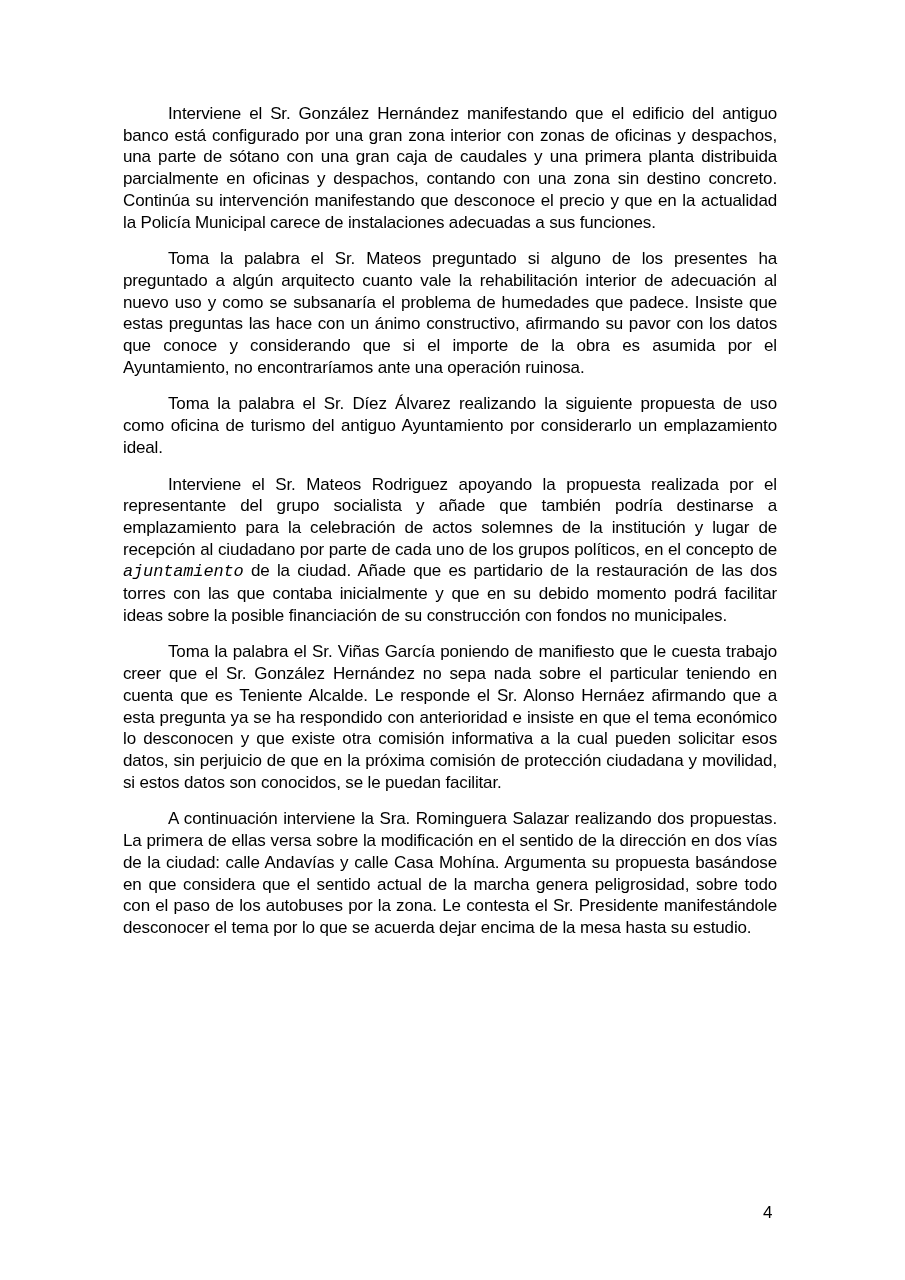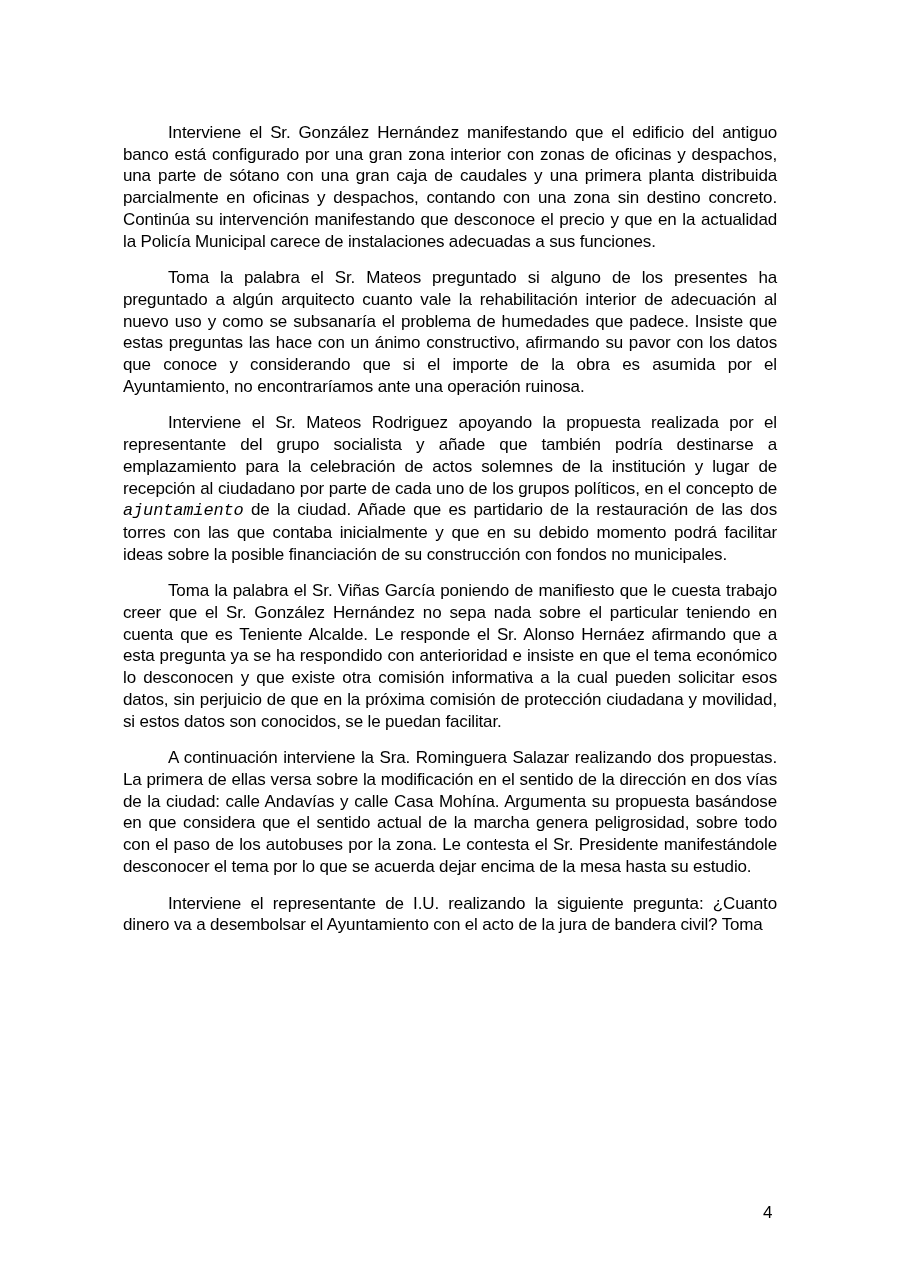--- a/index.html
+++ b/index.html
@@ -22,21 +22,20 @@
   .doc-body {
     position: absolute;
     left: 123px;
     top: 103px;
     width: 654px;
     color: #000000;
     font-size: 17px;
     line-height: 21.7px;
     letter-spacing: -0.15px;
     text-align: justify;
-    margin-top: 19px;
   }
   .para {
     margin: 0 0 15px 0;
     text-indent: 45px;
   }
   .para.para-indent-small {
     text-indent: 38px;
   }
   .para em {
     font-style: italic;
@@ -51,19 +50,19 @@
     line-height: 21.7px;
   }
 </style>
 </head>
 <body>
 
 <main class="page">
   <div class="doc-body">
       <p class="para"><span>Interviene el Sr. González Hernández manifestando que el edificio del antiguo banco está configurado por una gran zona interior con zonas de oficinas y despachos, una parte de sótano con una gran caja de caudales y una primera planta distribuida parcialmente en oficinas y despachos, contando con una zona sin destino concreto. Continúa su intervención manifestando que desconoce el precio y que en la actualidad la Policía Municipal carece de instalaciones adecuadas a sus funciones.</span></p>
       <p class="para"><span>Toma la palabra el Sr. Mateos preguntado si alguno de los presentes ha preguntado a algún arquitecto cuanto vale la rehabilitación interior de adecuación al nuevo uso y como se subsanaría el problema de humedades que padece. Insiste que estas preguntas las hace con un ánimo constructivo, afirmando su pavor con los datos que conoce y considerando que si el importe de la obra es asumida por el Ayuntamiento, no encontraríamos ante una operación ruinosa.</span></p>
+      <p class="para"><span>Toma la palabra el Sr. Díez Álvarez realizando la siguiente propuesta de uso como oficina de turismo del antiguo Ayuntamiento por considerarlo un emplazamiento ideal.</span></p>
       <p class="para"><span>Interviene el Sr. Mateos Rodriguez apoyando la propuesta realizada por el representante del grupo socialista y añade que también podría destinarse a emplazamiento para la celebración de actos solemnes de la institución y lugar de recepción al ciudadano por parte de cada uno de los grupos políticos, en el concepto de </span><em>ajuntamiento</em><span> de la ciudad. Añade que es partidario de la restauración de las dos torres con las que contaba inicialmente y que en su debido momento podrá facilitar ideas sobre la posible financiación de su construcción con fondos no municipales.</span></p>
       <p class="para"><span>Toma la palabra el Sr. Viñas García poniendo de manifiesto que le cuesta trabajo creer que el Sr. González Hernández no sepa nada sobre el particular teniendo en cuenta que es Teniente Alcalde. Le responde el Sr. Alonso Hernáez afirmando que a esta pregunta ya se ha respondido con anterioridad e insiste en que el tema económico lo desconocen y que existe otra comisión informativa a la cual pueden solicitar esos datos, sin perjuicio de que en la próxima comisión de protección ciudadana y movilidad, si estos datos son conocidos, se le puedan facilitar.</span></p>
       <p class="para"><span>A continuación interviene la Sra. Rominguera Salazar realizando dos propuestas. La primera de ellas versa sobre la modificación en el sentido de la dirección en dos vías de la ciudad: calle Andavías y calle Casa Mohína. Argumenta su propuesta basándose en que considera que el sentido actual de la marcha genera peligrosidad, sobre todo con el paso de los autobuses por la zona. Le contesta el Sr. Presidente manifestándole desconocer el tema por lo que se acuerda dejar encima de la mesa hasta su estudio.</span></p>
-      <p class="para"><span>Interviene el representante de I.U. realizando la siguiente pregunta: ¿Cuanto dinero va a desembolsar el Ayuntamiento con el acto de la jura de bandera civil? Toma</span></p>
     </div>
   <div class="page-number">4</div>
 </main>
 
 </body></html>

